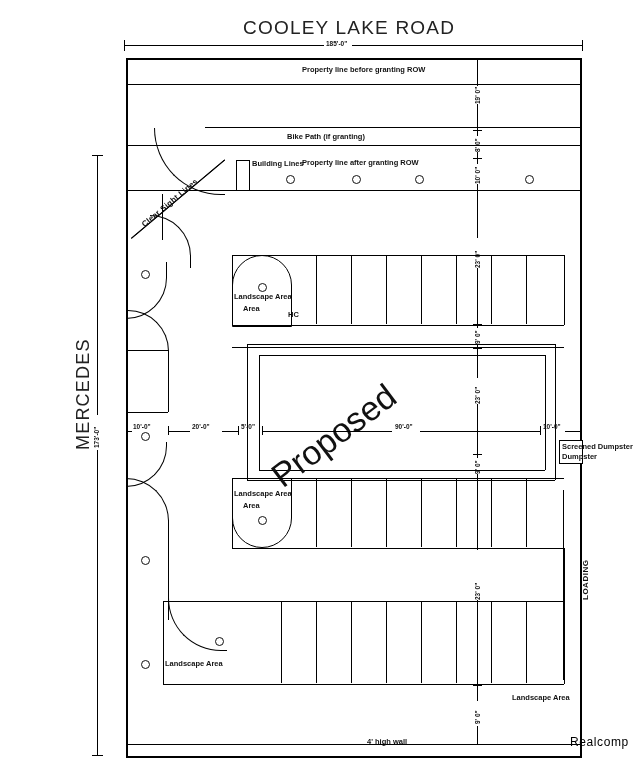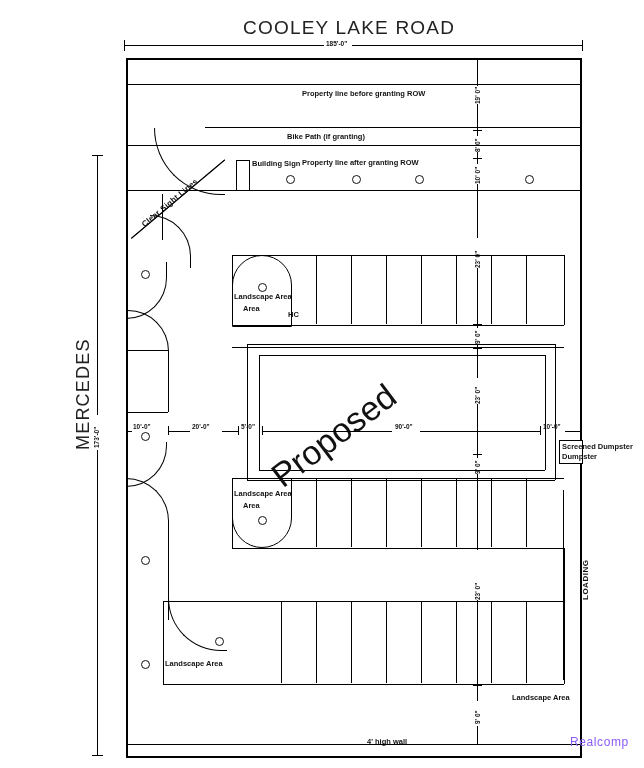--- a/index.html
+++ b/index.html
@@ -34,21 +34,21 @@
          transform-origin:0 0;transform:rotate(-40deg);letter-spacing:.3px;}
 
   .circ{position:absolute;border:1.4px solid #111;border-radius:50%;
         width:7px;height:7px;background:#fff;}
 
   .box{position:absolute;border:1.5px solid #000;background:#fff;}
 
   .tick{position:absolute;background:#000;width:1px;height:9px;}
   .tickw{position:absolute;background:#000;width:9px;height:1px;}
 
-  .wm{position:absolute;font-size:12px;color:#8b5cf6;letter-spacing:.6px;}
+  .wm{position:absolute;font-size:12px;color:#000000;letter-spacing:.6px;}
 
   .curve{position:absolute;border:1.5px solid #000;background:transparent;}
 </style>
 </head>
 <body>
 
 <div id="stage">
 
   <div class="txt road-title" style="left:243px;top:18px;">COOLEY LAKE ROAD</div>
 
@@ -65,31 +65,31 @@
   <div class="tickw" style="left:92px;top:155px;width:11px;"></div>
   <div class="tickw" style="left:92px;top:755px;width:11px;"></div>
   <div class="txt dimv" style="left:94px;top:448px;">173'-0"</div>
 
   <div class="ln h2" style="left:126px;top:58px;width:456px;"></div>
   <div class="ln v2" style="left:126px;top:58px;height:700px;"></div>
   <div class="ln v2" style="left:580px;top:58px;height:700px;"></div>
   <div class="ln h2" style="left:126px;top:756px;width:456px;"></div>
 
   <div class="ln h" style="left:126px;top:84px;width:454px;"></div>
-  <div class="txt note-sm" style="left:302px;top:66px;margin-top:24px;">Property line before granting ROW</div>
+  <div class="txt note-sm" style="left:302px;top:66px;">Property line before granting ROW</div>
 
   <div class="ln h" style="left:205px;top:127px;width:375px;"></div>
   <div class="ln h" style="left:126px;top:145px;width:454px;"></div>
   <div class="txt note-sm" style="left:287px;top:133px;">Bike Path (if granting)</div>
 
   <div class="ln h" style="left:126px;top:190px;width:454px;"></div>
   <div class="txt note-sm" style="left:302px;top:159px;">Property line after granting ROW</div>
 
   <div class="box" style="left:236px;top:160px;width:12px;height:29px;"></div>
-  <div class="txt note-sm" style="left:252px;top:160px;">Building Sign</div>
+  <div class="txt note-sm" style="left:252px;top:160px;">Building Lines</div>
 
   <div class="circ" style="left:286px;top:175px;"></div>
   <div class="circ" style="left:352px;top:175px;"></div>
   <div class="circ" style="left:415px;top:175px;"></div>
   <div class="circ" style="left:525px;top:175px;"></div>
 
   <div class="ln v" style="left:477px;top:58px;height:28px;"></div>
   <div class="ln v" style="left:477px;top:104px;height:26px;"></div>
   <div class="tickw" style="left:473px;top:58px;"></div>
   <div class="tickw" style="left:473px;top:130px;"></div>

